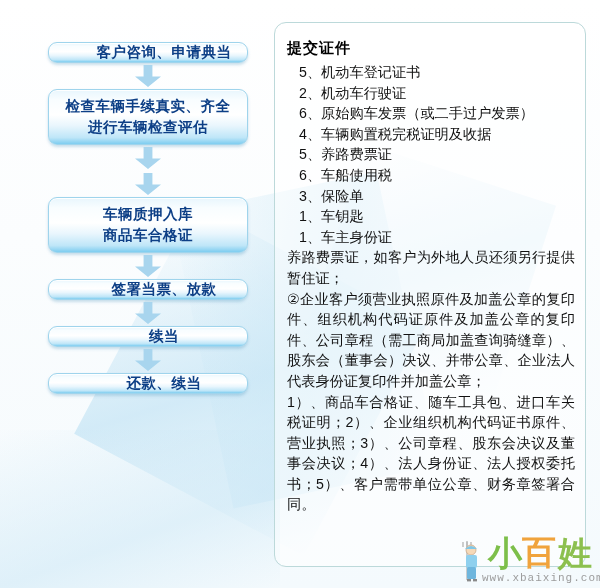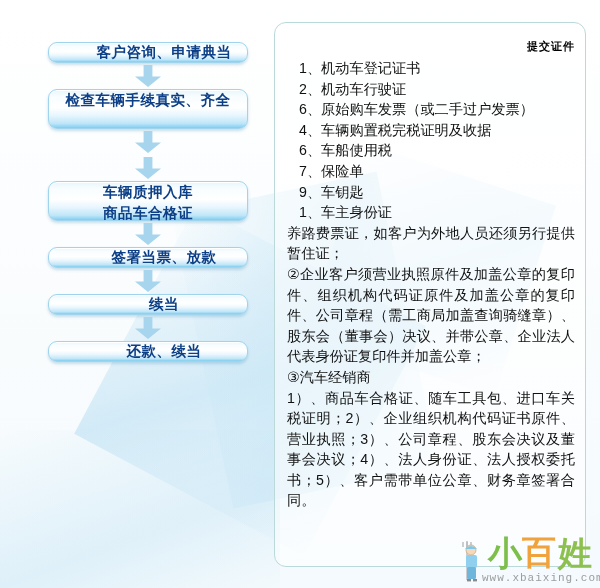--- a/index.html
+++ b/index.html
@@ -76,21 +76,21 @@
     color: #0d3f86;
     font-weight: bold;
     text-align: center;
     letter-spacing: 0.5px;
     display: flex;
     flex-direction: column;
     align-items: center;
     justify-content: center;
   }
   .flow-box.h1 { height: 21px; font-size: 14.5px; padding-left: 32px; }
-  .flow-box.h2 { height: 40px; font-size: 14.5px; line-height: 21px; justify-content: space-between; }
+  .flow-box.h2 { height: 56px; font-size: 14.5px; line-height: 21px; }
   .flow-box .line { display: block; white-space: nowrap; }
 
   .arrow-down {
     width: 200px;
     height: 26px;
     display: flex;
     align-items: center;
     justify-content: center;
   }
   .arrow-down .glyph {
@@ -125,23 +125,23 @@
     width: 312px;
     height: 545px;
     box-sizing: border-box;
     border: 1px solid #bcd9da;
     border-radius: 12px;
     background: rgba(255,255,255,0.55);
     padding: 10px 10px 6px 12px;
     overflow: hidden;
   }
   .panel-title {
-    text-align: right;
+    text-align: left;
     font-weight: bold;
-    font-size: 11px;
+    font-size: 15px;
     color: #000000;
     margin: 6px 0 4px 0;
     letter-spacing: 1px;
   }
   .panel-list {
     font-size: 14.2px;
     line-height: 20.6px;
     color: #111111;
   }
   .num-item {
@@ -204,20 +204,21 @@
 
     <div class="flow-box h1">
       <span class="line">客户咨询、申请典当</span>
     </div>
     <div class="arrow-down">
       <span class="glyph"></span>
     </div>
 
     <div class="flow-box h2">
       <span class="line">检查车辆手续真实、齐全</span>
+      <span class="line">进行车辆检查评估</span>
     </div>
     <div class="arrow-down">
       <span class="glyph"></span>
     </div>
 
     <div class="arrow-down">
       <span class="glyph"></span>
     </div>
 
     <div class="flow-box h2">
@@ -248,31 +249,31 @@
 
   </div>
 
   <div class="arrow-right">
     <span class="glyph"></span>
   </div>
 
   <div class="panel">
     <div class="panel-title">提交证件</div>
     <div class="panel-list">
-      <div class="num-item">1、机动车登记证书</div>
+      <div class="num-item">5、机动车登记证书</div>
       <div class="num-item">2、机动车行驶证</div>
       <div class="num-item">6、原始购车发票（或二手过户发票）</div>
       <div class="num-item">4、车辆购置税完税证明及收据</div>
+      <div class="num-item">5、养路费票证</div>
       <div class="num-item">6、车船使用税</div>
-      <div class="num-item">7、保险单</div>
-      <div class="num-item">9、车钥匙</div>
+      <div class="num-item">3、保险单</div>
+      <div class="num-item">1、车钥匙</div>
       <div class="num-item">1、车主身份证</div>
       <div class="para">养路费票证，如客户为外地人员还须另行提供暂住证；</div>
       <div class="para">②企业客户须营业执照原件及加盖公章的复印件、组织机构代码证原件及加盖公章的复印件、公司章程（需工商局加盖查询骑缝章）、股东会（董事会）决议、并带公章、企业法人代表身份证复印件并加盖公章；</div>
-      <div class="para">③汽车经销商</div>
       <div class="para">1）、商品车合格证、随车工具包、进口车关税证明；2）、企业组织机构代码证书原件、营业执照；3）、公司章程、股东会决议及董事会决议；4）、法人身份证、法人授权委托书；5）、客户需带单位公章、财务章签署合同。</div>
     </div>
   </div>
 
   <div class="watermark">
     <svg class="wm-figure" viewBox="0 0 30 44">
       <line x1="13" y1="4" x2="13" y2="42" stroke="#b9b9b9" stroke-width="1.4"></line>
       <path d="M9 4 L9 9 M13 3 L13 9 M17 4 L17 9" stroke="#b9b9b9" stroke-width="1.4" fill="none"></path>
       <circle cx="17" cy="12" r="5" fill="#f6d9b8" stroke="#c9a98a" stroke-width="0.8"></circle>
       <path d="M11 11 Q17 5 23 11" fill="#7fc7e8"></path>

